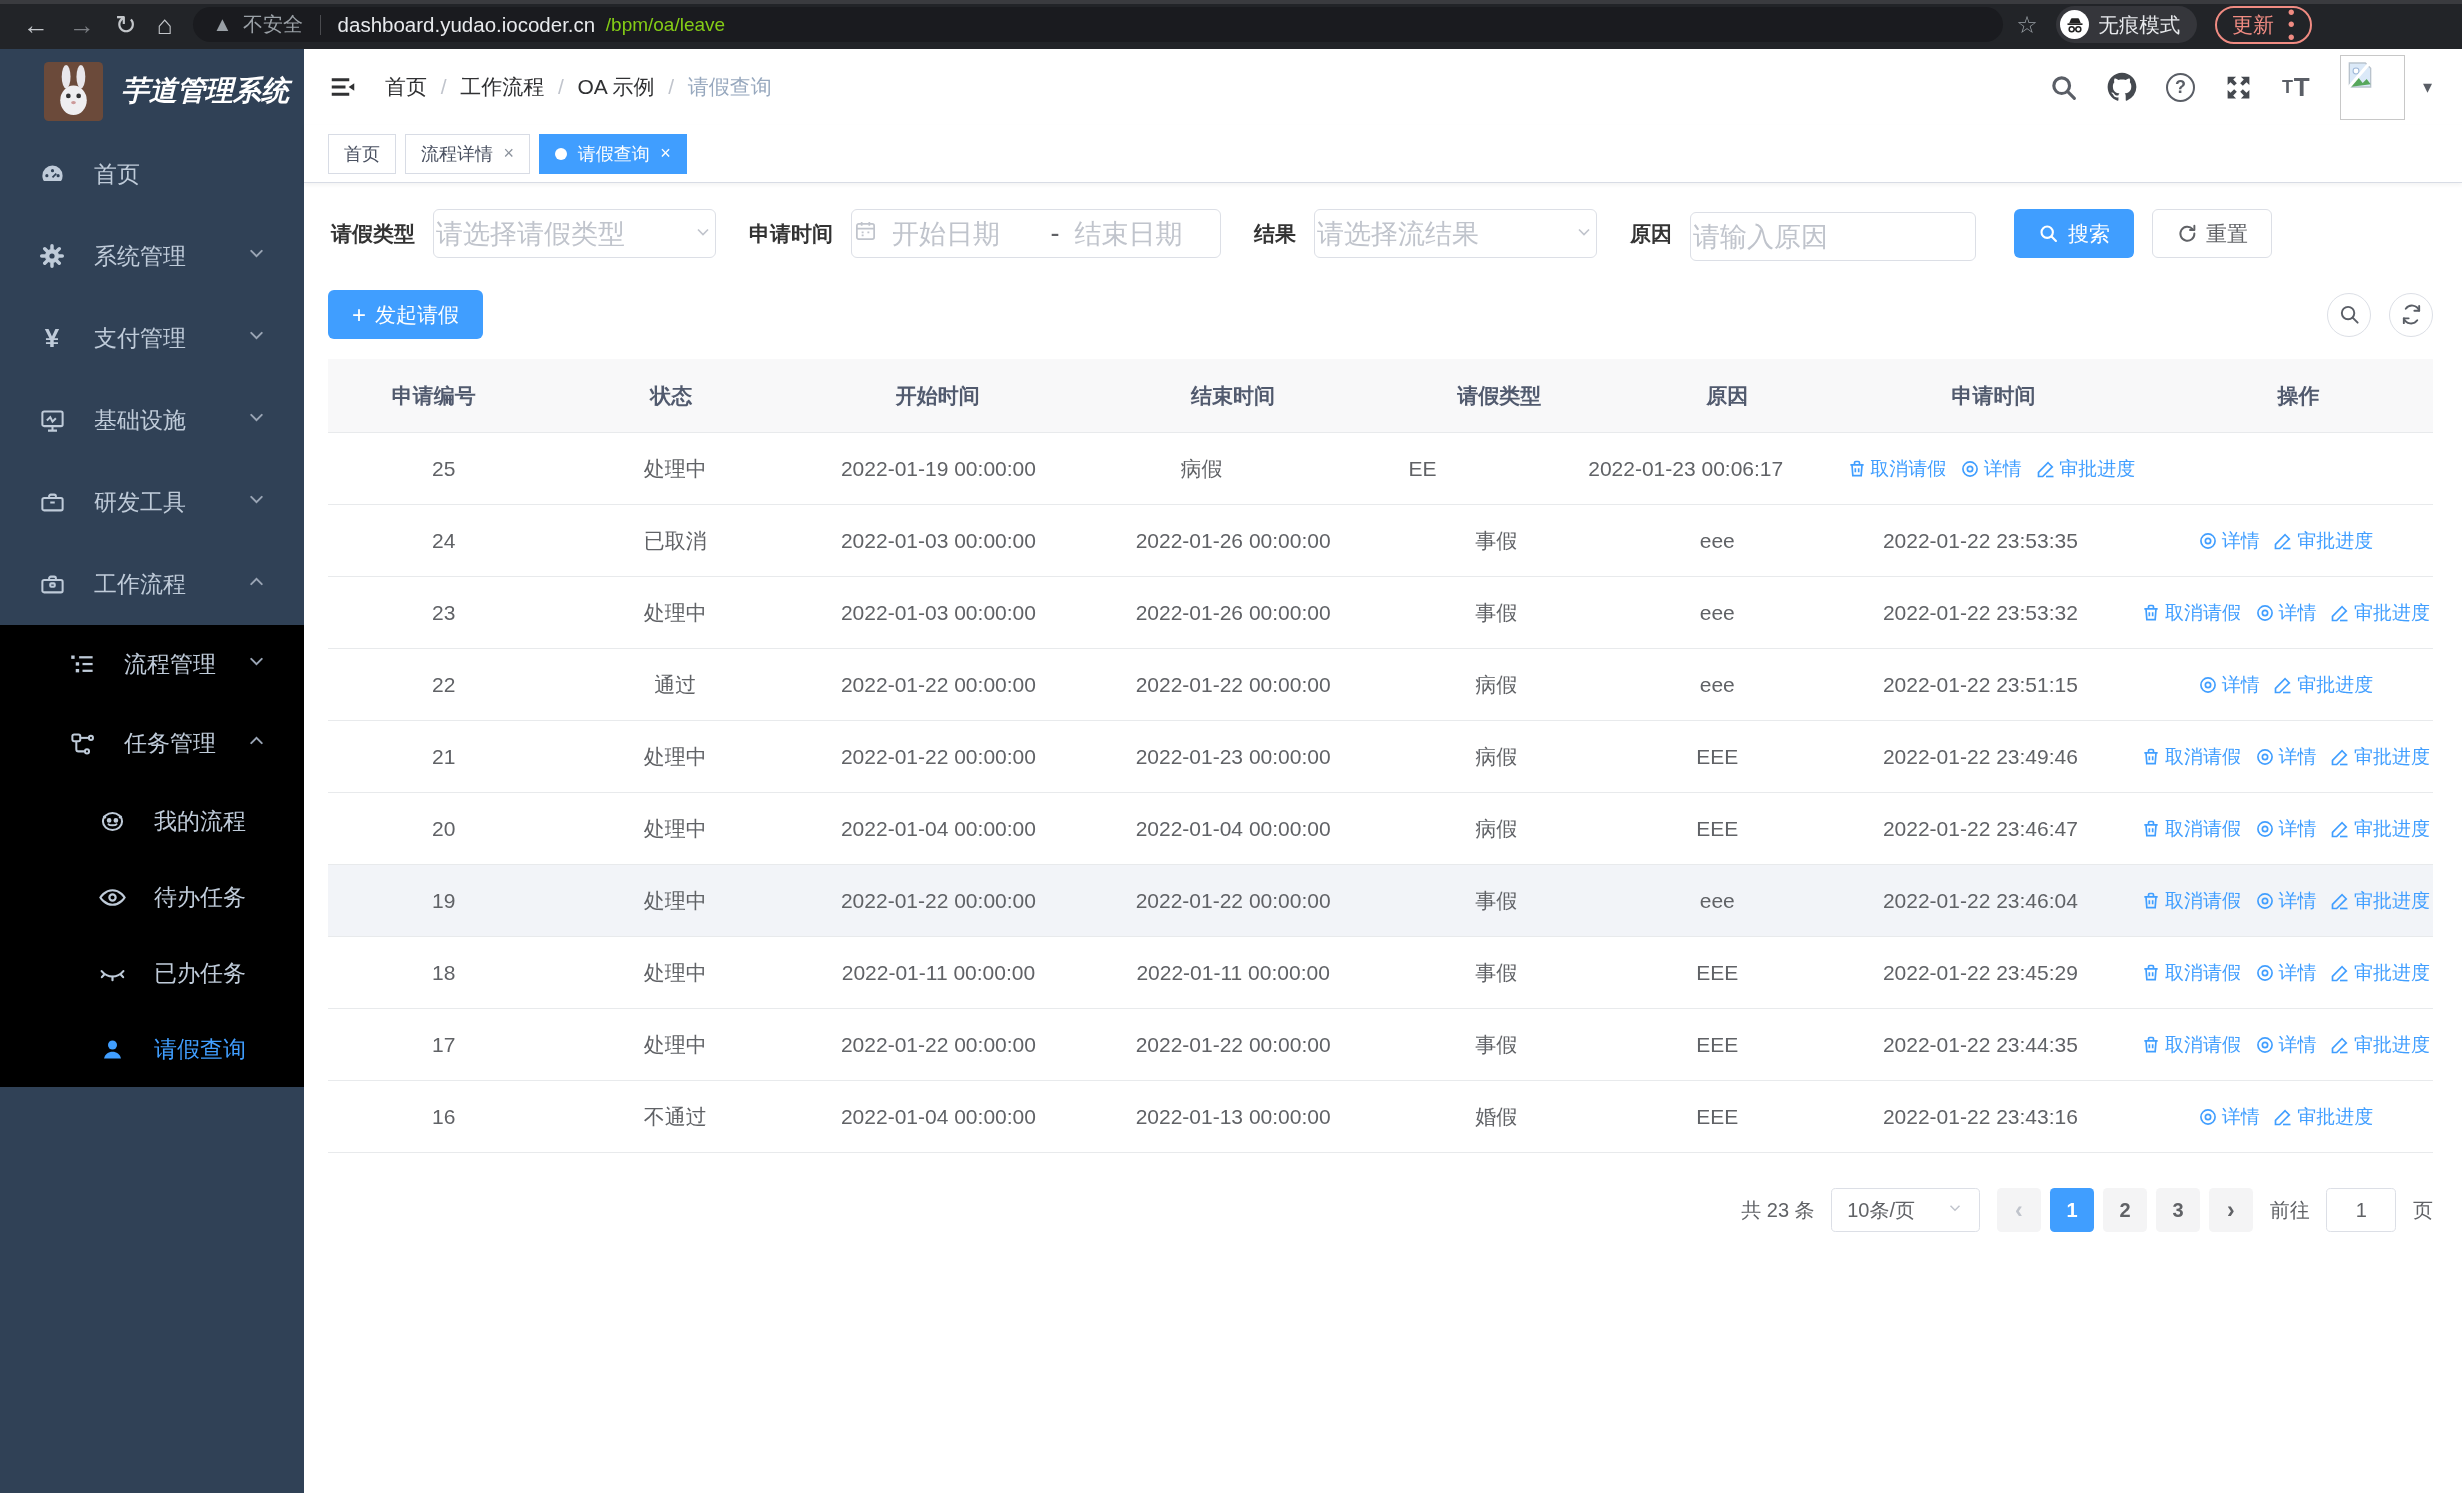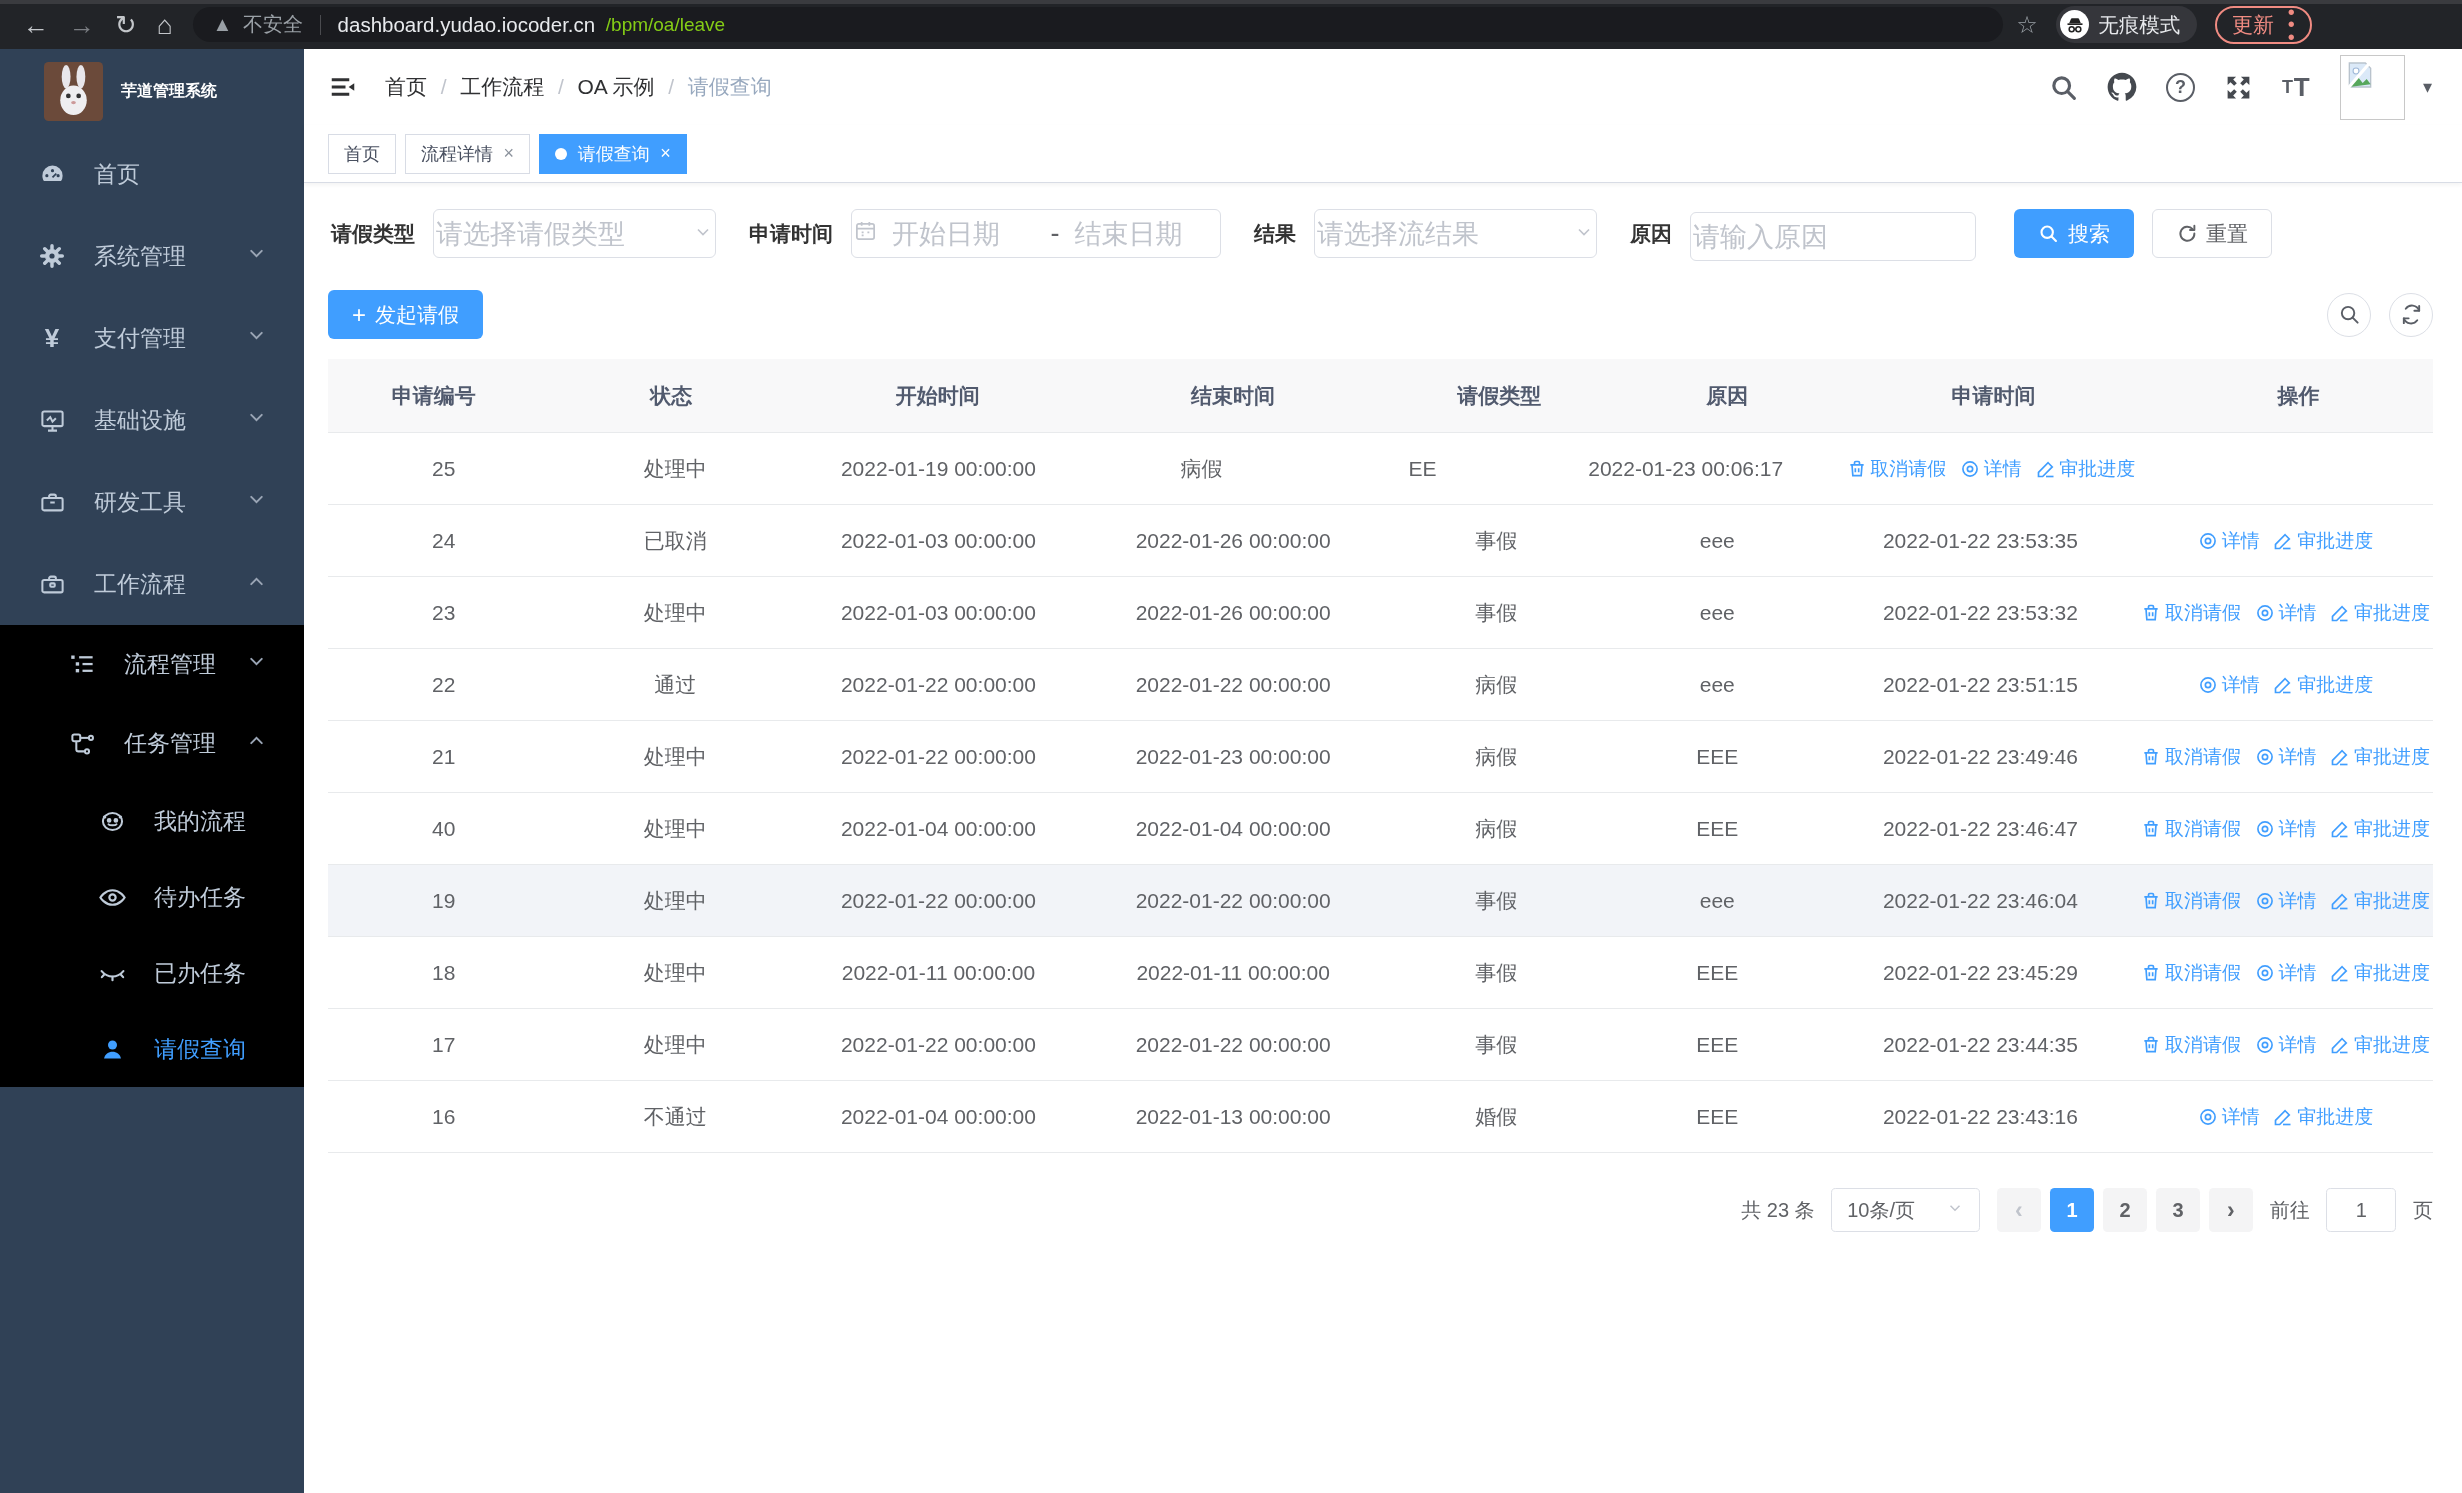--- a/index.html
+++ b/index.html
@@ -25,21 +25,21 @@
   .incog-txt { color:#e8eaed; font-size:20.5px; }
   .update-pill { display:flex; align-items:center; gap:13.7px; border:2.3px solid #f08b82; border-radius:20.5px; height:38px; padding:0 15px; margin-right:10.6px; }
   .update-txt { color:#f08b82; font-size:21px; }
   .kebab { color:#f08b82; font-size:20px; letter-spacing:0; line-height:0.62; text-align:center; }
 
   
   .app { display:flex; height:1445px; }
   .sidebar { width:304px; background:#304156; flex:0 0 304px; display:flex; flex-direction:column; overflow:hidden; }
   .logo-row { height:84px; display:flex; align-items:center; gap:18px; padding-left:44px; }
   .logo-img { width:59px; height:59px; border-radius:4.6px; overflow:hidden; flex:0 0 59px; }
-  .logo-title { color:#fff; font-size:16px; font-weight:bold; }
+  .logo-title { color:#fff; font-size:28px; font-weight:bold;font-style:italic; }
   .menu { flex:1; }
   .menu-item { display:flex; align-items:center; height:82px; color:#bfcbd9; font-size:23px; cursor:pointer; position:relative; }
   .menu-item .mi-icon { width:30px; display:flex; justify-content:center; margin-right:27px; }
   .menu-item .chev { position:absolute; right:37px; color:#9aa5b5; }
   .submenu { background:#000000; }
   .menu-item.d0 { padding-left:37px; }
   .menu-item.d1 { padding-left:67px; height:79px; }
   .menu-item.d2 { padding-left:97px; height:76px; }
   .menu-item.active { color:#409eff; }
 
@@ -637,21 +637,21 @@
                     <svg width="20" height="20" viewBox="0 0 24 24" fill="none" stroke="currentColor" stroke-width="2">
                       <path d="M14.5 4.5l5 5L8 21H3v-5z"></path>
                       <path d="M12 21h9"></path>
                     </svg>
                   </span>
                   <span>审批进度</span>
                 </span>
               </div>
             </div>
             <div class="t-row">
-              <div class="t-cell" style="width: 11%;">40</div>
+              <div class="t-cell" style="width: 11%;">20</div>
               <div class="t-cell" style="width: 11%;">处理中</div>
               <div class="t-cell" style="width: 14%;">2022-01-04 00:00:00</div>
               <div class="t-cell" style="width: 14%;">2022-01-04 00:00:00</div>
               <div class="t-cell" style="width: 11%;">病假</div>
               <div class="t-cell" style="width: 10%;">EEE</div>
               <div class="t-cell" style="width: 15%;">2022-01-22 23:46:47</div>
               <div class="t-cell ops" style="width: 14%;">
                 <span class="op-link">
                   <span style="display: flex;">
                     <svg width="20" height="20" viewBox="0 0 24 24" fill="none" stroke="currentColor" stroke-width="2">

